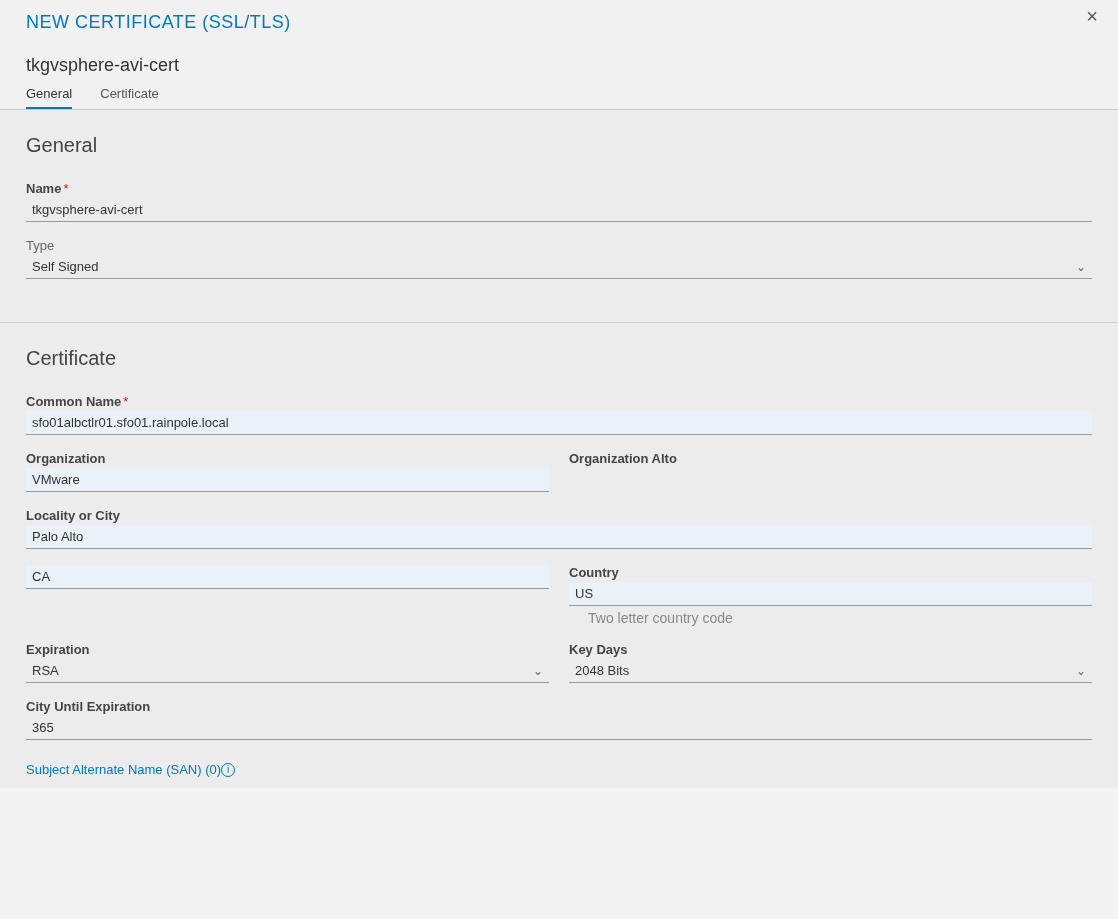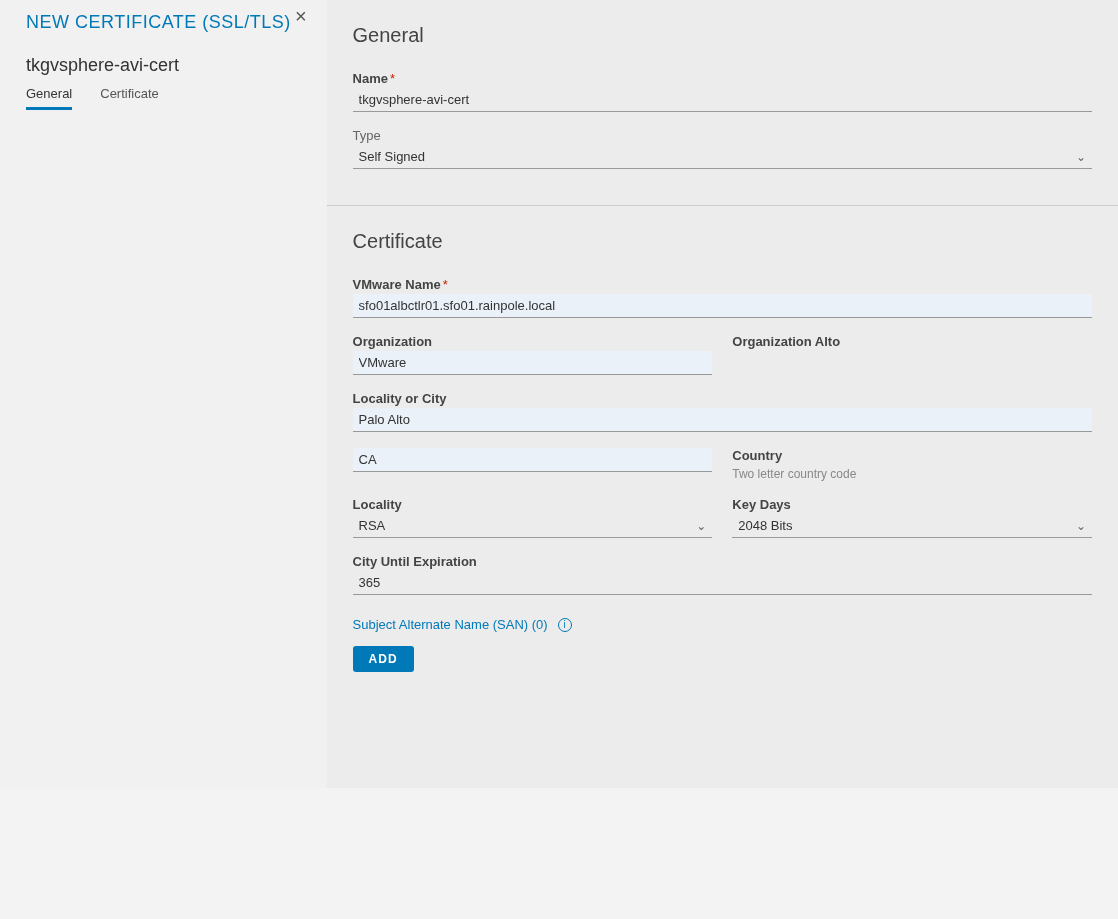--- a/index.html
+++ b/index.html
@@ -9,21 +9,21 @@
     font-size: 13px;
     color: #333;
     background: #f3f3f3;
   }
   .window {
     width: 1118px;
     height: 788px;
     background: #0c4a6e;
     position: relative;
     display: flex;
-    flex-direction: row;
+    flex-direction: column;
   }
 
   
   .modal-header {
     padding: 12px 26px 0 26px;
     background: #F1F1F1;
   }
   .header-top {
     display: flex;
     justify-content: space-between;
@@ -124,31 +124,32 @@
     right: 6px;
     top: 50%;
     transform: translateY(-50%);
     pointer-events: none;
     color: #666;
     font-size: 12px;
   }
   .select-input { padding-right: 22px; background: transparent; }
 
   .helper {
-    font-size: 12px;
+    font-size: 14px;
     color: #888;
     margin-top: 4px;
+    margin-left: 19px;
   }
 
   .san-link {
     font-size: 13px;
     color: #0079b8;
     display: inline-flex;
     align-items: center;
-    gap: 10px;
+    gap: 0;
   }
   .info-icon {
     display:inline-flex;
     width:14px; height:14px;
     border:1px solid #0079b8;
     border-radius:50%;
     color:#0079b8;
     font-size:10px;
     line-height:12px;
     justify-content:center;
@@ -199,38 +200,38 @@
 
       <div class="row">
         <div class="col">
           <label class="field-label">
             <span>Name</span><span class="req">*</span>
           </label>
           <input class="text-input plain" type="text" value="tkgvsphere-avi-cert" style="">
         </div>
       </div>
 
-      <div class="row" style="margin-bottom:8px;">
+      <div class="row" style="margin-bottom:15px;">
         <div class="col">
           <label class="field-label" style="font-weight:400;color:#666;">Type</label>
           <div class="select-wrap">
             <input class="select-input" readonly="" value="Self Signed" style="">
             <span class="select-caret">⌄</span>
           </div>
         </div>
       </div>
     </div>
 
     <div class="section">
       <div class="section-title">Certificate</div>
 
       <div class="row">
         <div class="col">
           <label class="field-label">
-            <span>VMware Name</span><span class="req">*</span>
+            <span>Common Name</span><span class="req">*</span>
           </label>
           <input class="text-input" type="text" value="sfo01albctlr01.sfo01.rainpole.local" style="">
         </div>
       </div>
 
 
       <div class="row">
         <div class="col">
           <label class="field-label">Organization</label>
           <input class="text-input" type="text" value="VMware" style="">
@@ -246,27 +247,28 @@
           <input class="text-input" type="text" value="Palo Alto" style="">
         </div>
       </div>
 
       <div class="row">
         <div class="col">
           <input class="text-input" type="text" value="CA" style="">
         </div>
         <div class="col">
           <label class="field-label">Country</label>
+          <input class="text-input" type="text" value="US" style="">
           <div class="helper">Two letter country code</div>
         </div>
       </div>
 
       <div class="row">
         <div class="col">
-          <label class="field-label">Locality</label>
+          <label class="field-label">Expiration</label>
           <div class="select-wrap">
             <input class="select-input" readonly="" value="RSA" style="">
             <span class="select-caret">⌄</span>
           </div>
         </div>
         <div class="col">
           <label class="field-label">Key Days</label>
           <div class="select-wrap">
             <input class="select-input" readonly="" value="2048 Bits" style="">
             <span class="select-caret">⌄</span>

